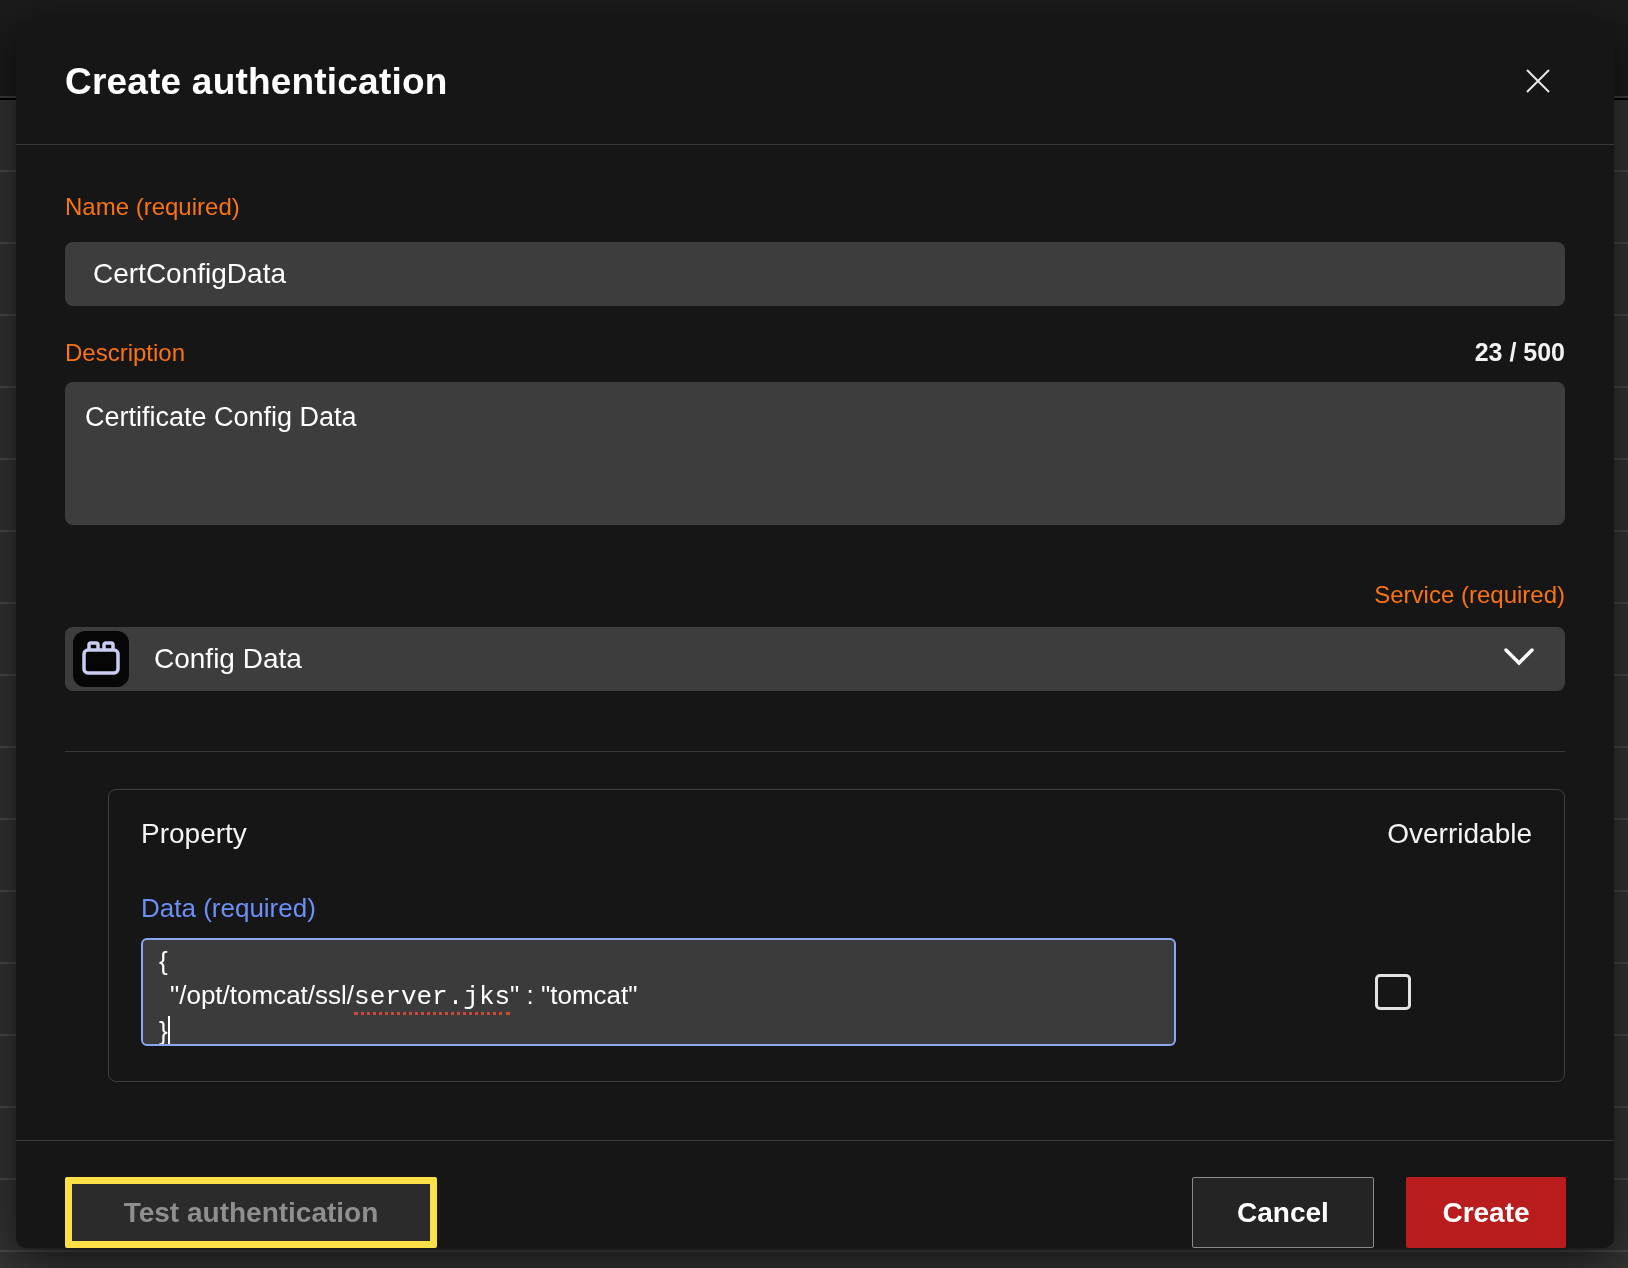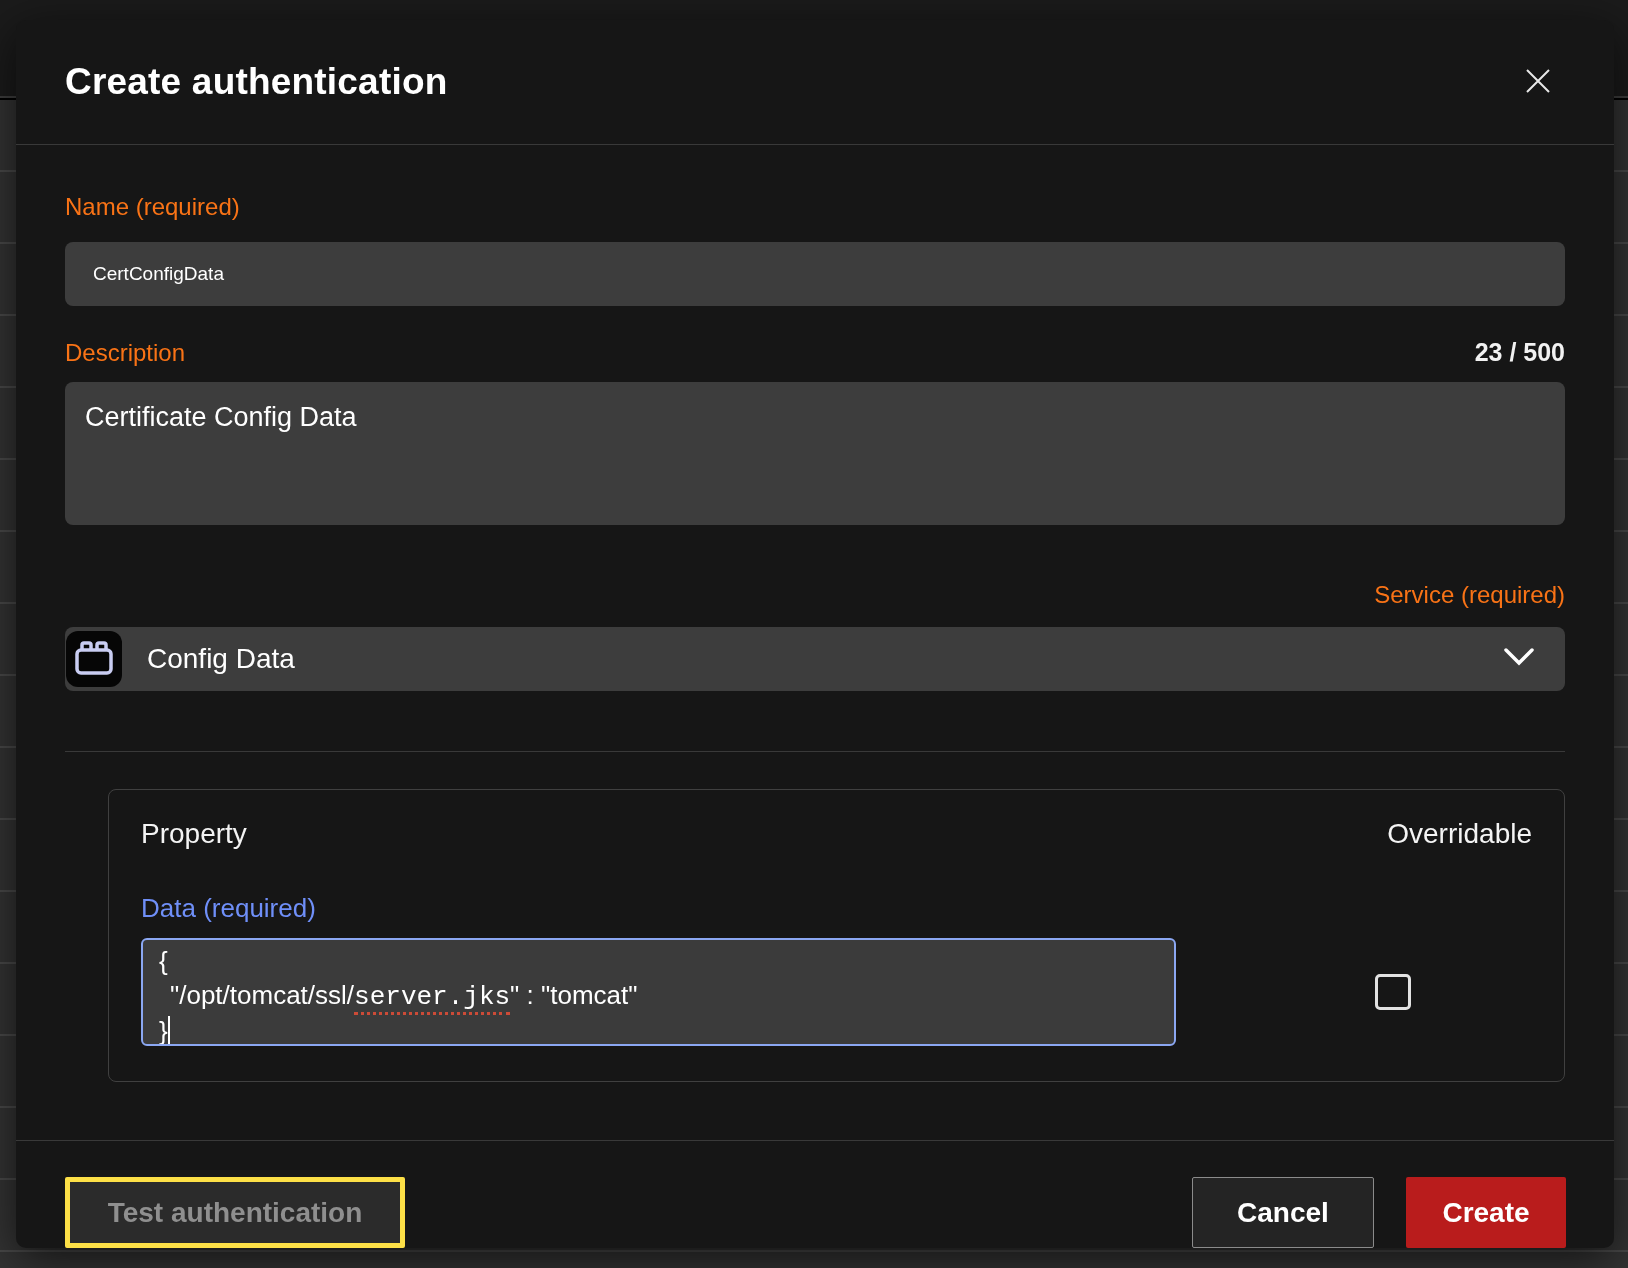--- a/index.html
+++ b/index.html
@@ -32,31 +32,31 @@
   .close-btn {
     position:absolute; right:56px; top:50%; transform:translateY(-50%);
     width:40px; height:40px; display:flex; align-items:center; justify-content:center;
     cursor:pointer; background:none; border:none;
   }
   .modal-body { flex:1 1 auto; padding:48px 49px 0 49px; }
   .field-label { font-size:24px; color:#f97316; }
   .input {
     margin-top:21px; height:64px; background:#3d3d3d; border-radius:8px;
     display:flex; align-items:center; padding:0 24px 0 28px;
-    font-size:19px; color:#fff;
+    font-size:28px; color:#fff;
   }
   .desc-header { margin-top:32px; display:flex; justify-content:space-between; align-items:baseline; }
   .char-counter { font-size:25px; font-weight:700; color:#f2f2f2; }
   .textarea {
     margin-top:15px; height:143px; background:#3d3d3d; border-radius:8px;
     padding:20px 24px 0 20px; font-size:27px; color:#fff;
   }
   .select {
     margin-top:18px; height:64px; background:#3d3d3d; border-radius:8px;
-    display:flex; align-items:center; padding:0 30px 0 1px; position:relative; cursor:pointer;
+    display:flex; align-items:center; padding:0 30px 0 8px; position:relative; cursor:pointer;
   }
   .service-icon-box {
     width:56px; height:56px; background:#060606; border-radius:12px;
     display:flex; align-items:center; justify-content:center; flex:0 0 auto;
   }
   .select-value { margin-left:25px; font-size:28px; color:#fff; }
   .select-chevron { position:absolute; right:30px; top:50%; transform:translateY(-50%); }
   .divider { margin-top:60px; border-top:1px solid #393939; }
   .property-panel {
     margin-top:37px; height:293px; border:1px solid #404040; border-radius:8px;
@@ -84,21 +84,21 @@
   .modal-footer {
     flex:0 0 auto; display:flex; justify-content:space-between; align-items:center;
     padding:36px 48px 0 49px;
   }
   .btn {
     height:71px; display:flex; align-items:center; justify-content:center;
     font-size:28px; font-weight:700; border-radius:2px; cursor:pointer; border:none;
     font-family:"Liberation Sans", sans-serif;
   }
   .btn-test {
-    width:340px; background:#2b2b2b; border:5px solid #fde047; color:#8f8f8f; cursor:default;
+    width:372px; background:#2b2b2b; border:7px solid #fde047; color:#8f8f8f; cursor:default;
   }
   .footer-right { display:flex; align-items:center; gap:32px; }
   .btn-cancel { width:182px; background:#242424; border:1px solid #8b8b8b; color:#fff; }
   .btn-create { width:160px; background:#b91c1c; color:#fff; }
 </style>
 </head>
 <body>
 
 <div class="screen">
 

